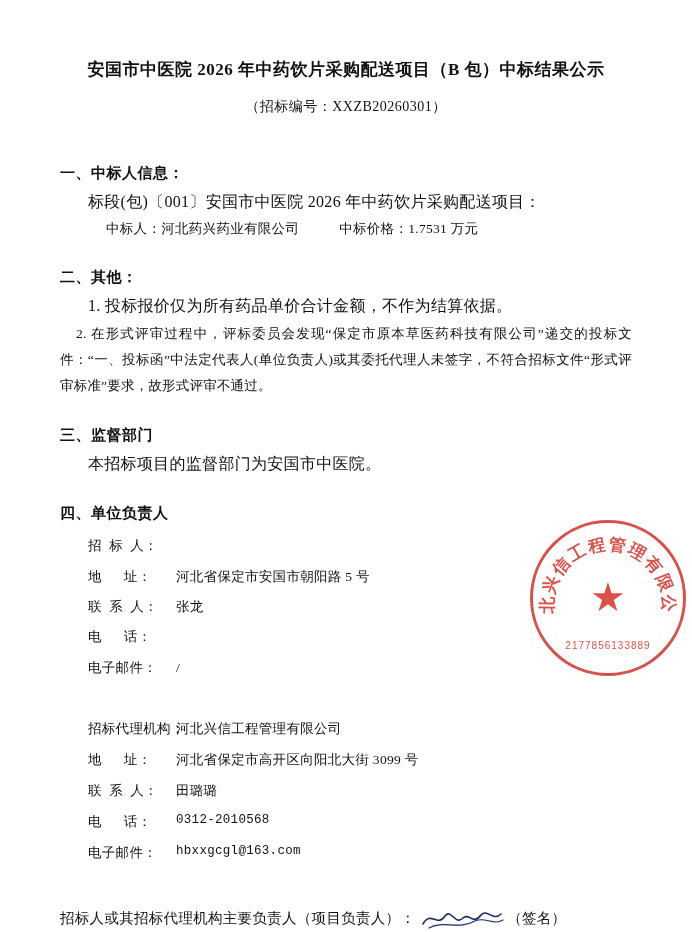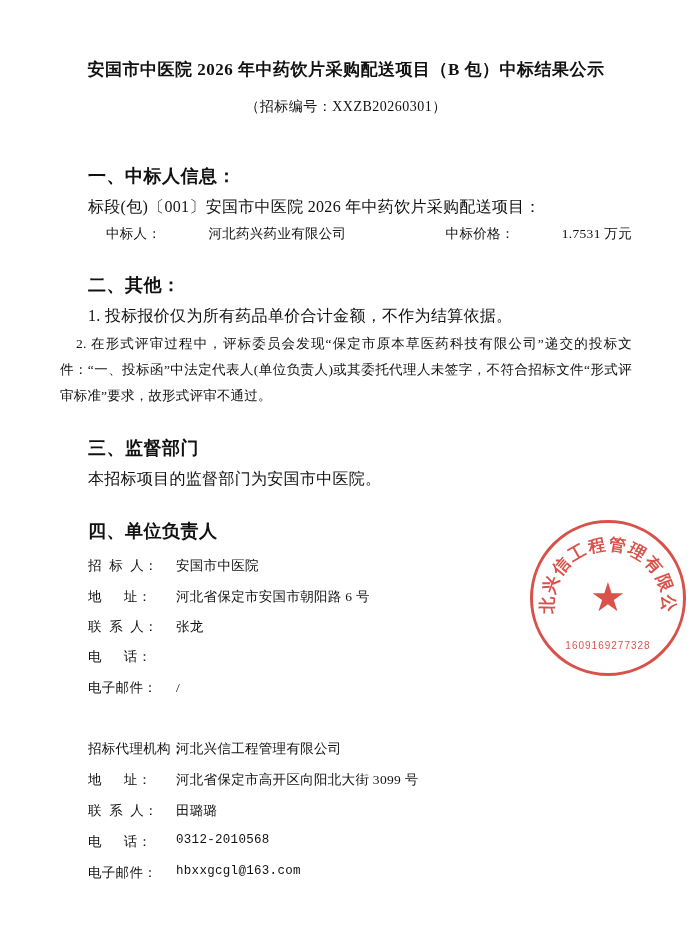--- a/index.html
+++ b/index.html
@@ -30,45 +30,44 @@
     margin-top: 58px;
     line-height: 1.4;
   }
   .subtitle {
     text-align: center;
     font-size: 14px;
     margin-top: 16px;
     letter-spacing: 0.5px;
   }
   .section-head {
-    font-size: 18px;
+    font-size: 15px;
     font-weight: bold;
     margin-top: 26px;
     margin-bottom: 4px;
     letter-spacing: 0.5px;
-    margin-left: 28px;
   }
   .sec1 { margin-top: 48px; }
   .para {
     font-size: 16px;
     line-height: 1.85;
     text-indent: 0;
     letter-spacing: 0.3px;
   }
   .indent1 { padding-left: 28px; }
-  .indent2 { padding-left: 46px; justify-content: space-between; }
+  .indent2 { padding-left: 46px; }
   .row-flex {
     display: flex;
     align-items: baseline;
     font-size: 13.5px;
     line-height: 1.9;
     letter-spacing: 0.3px;
   }
   .row-flex .lbl { white-space: pre; }
-  .gap-md { margin-left: 52px; }
+  .gap-md { margin-left: 40px; }
   .note-block {
     font-size: 13.5px;
     line-height: 1.95;
     letter-spacing: 0.2px;
     text-align: justify;
   }
   .note-block .lead { padding-left: 16px; }
   .contact-list {
     margin-top: 8px;
   }
@@ -193,25 +192,24 @@
   </div>
 
   <div class="section-head">三、监督部门</div>
   <div class="para indent1">本招标项目的监督部门为安国市中医院。</div>
 
   <div class="section-head">四、单位负责人</div>
 
   <div class="contact-list">
     <div class="contact-row">
       <span class="key">招  标  人：</span>
-      <span class="val">安国市中医院</span>
     </div>
     <div class="contact-row">
       <span class="key">地      址：</span>
-      <span class="val">河北省保定市安国市朝阳路 6 号</span>
+      <span class="val">河北省保定市安国市朝阳路 5 号</span>
     </div>
     <div class="contact-row">
       <span class="key">联  系  人：</span>
       <span class="val">张龙</span>
     </div>
     <div class="contact-row">
       <span class="key">电      话：</span>
     </div>
     <div class="contact-row">
       <span class="key">电子邮件：</span>
@@ -246,18 +244,28 @@
     <div class="stamp-inner">
       <svg class="stamp-arc" viewBox="0 0 150 150">
         <defs>
           <path id="arcpath" d="M 20 82 A 55 55 0 1 1 130 82" fill="none"></path>
         </defs>
         <text>
           <textPath href="#arcpath" startOffset="50%" text-anchor="middle">河北兴信工程管理有限公司</textPath>
         </text>
       </svg>
       <div class="stamp-star">★</div>
-      <div class="stamp-code">1609169277328</div>
-    </div>
-  </div>
-
+      <div class="stamp-code">2177856133889</div>
+    </div>
+  </div>
+
+  <div class="signature-line">
+    <span>招标人或其招标代理机构主要负责人（项目负责人）：</span>
+    <span class="sign-graphic">
+      <svg width="86" height="26" viewBox="0 0 86 26">
+        <path d="M4 18 C 12 4, 18 22, 26 10 C 32 2, 36 20, 44 12 C 50 6, 54 20, 62 9 C 68 2, 74 16, 82 8" fill="none" stroke="#1a2b6b" stroke-width="1.6" stroke-linecap="round"></path>
+        <path d="M10 22 C 24 14, 40 24, 56 15 C 66 10, 74 20, 84 14" fill="none" stroke="#1a2b6b" stroke-width="1.2" stroke-linecap="round"></path>
+      </svg>
+    </span>
+    <span>（签名）</span>
+  </div>
 
 </div>
 
 </body></html>

